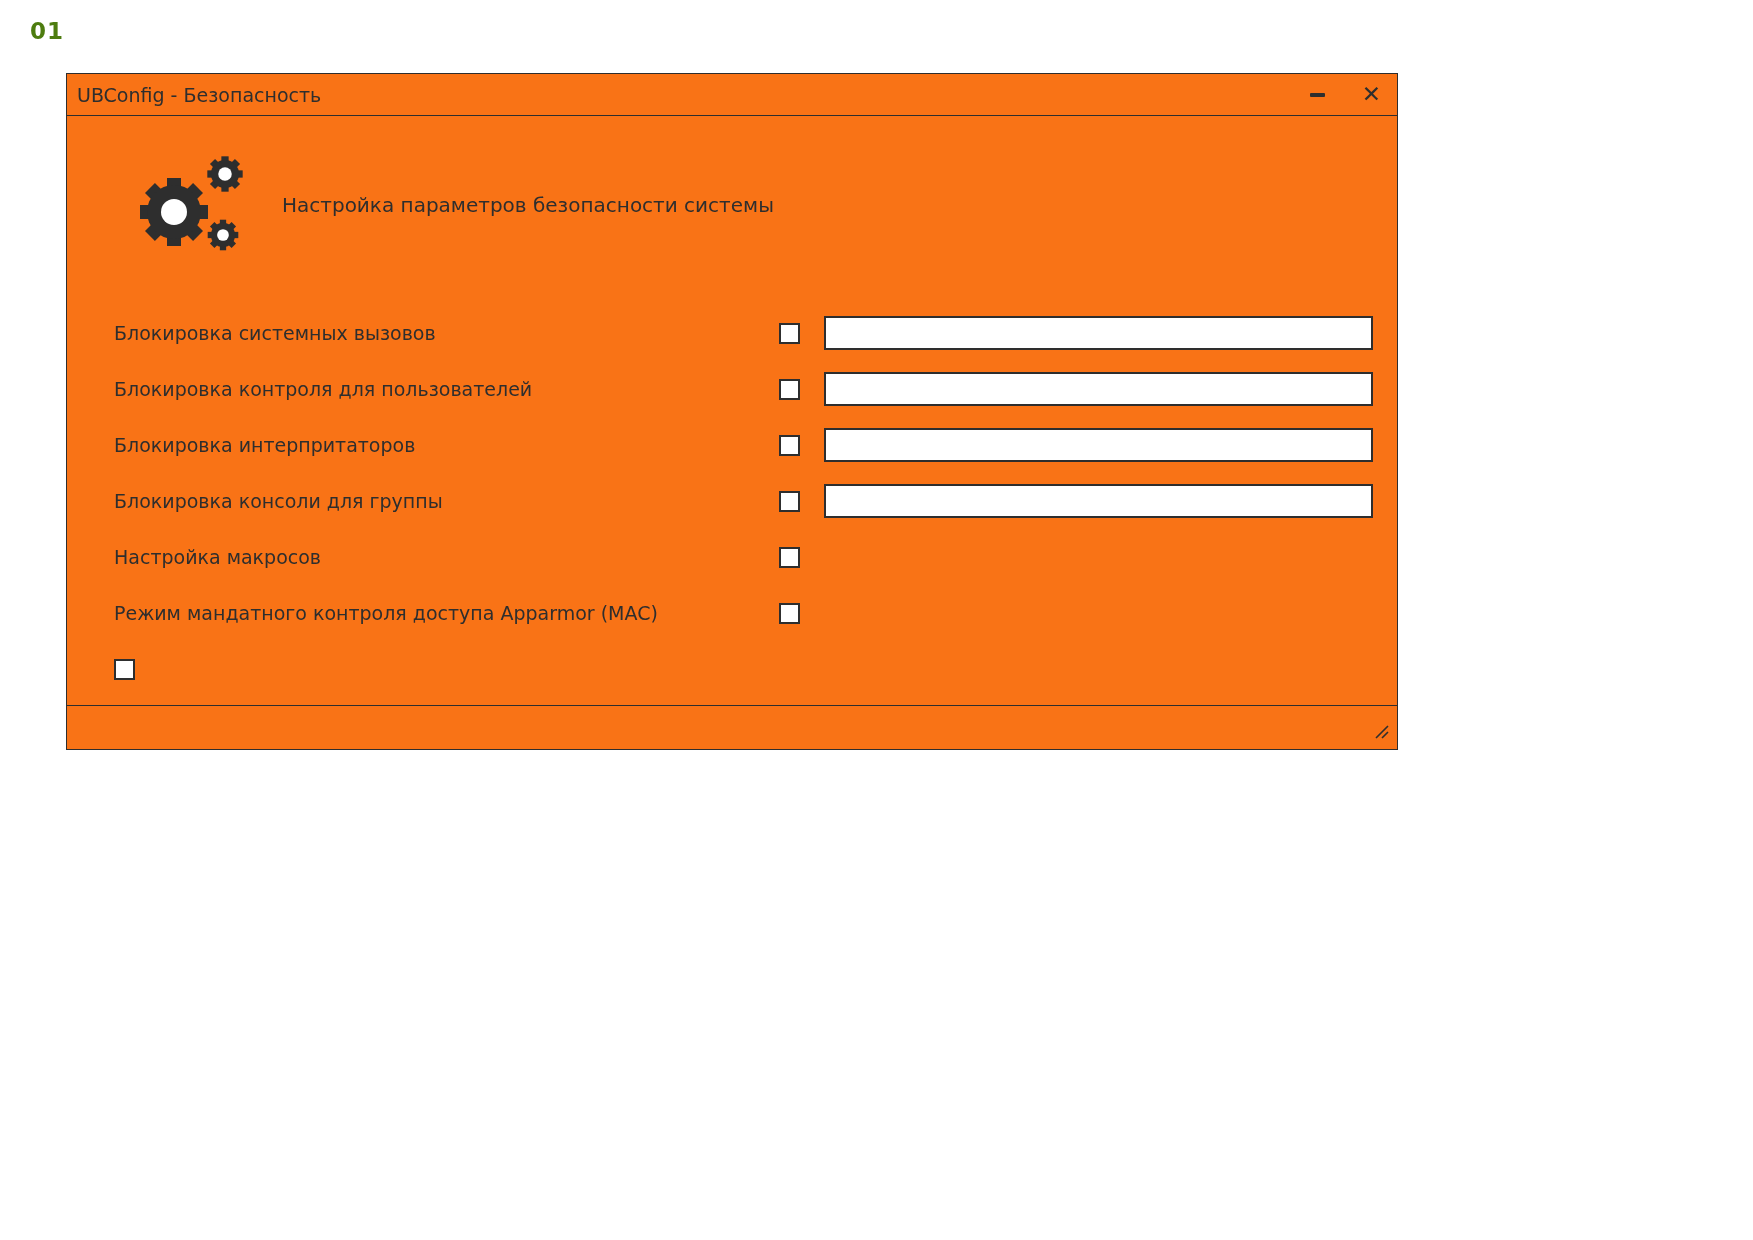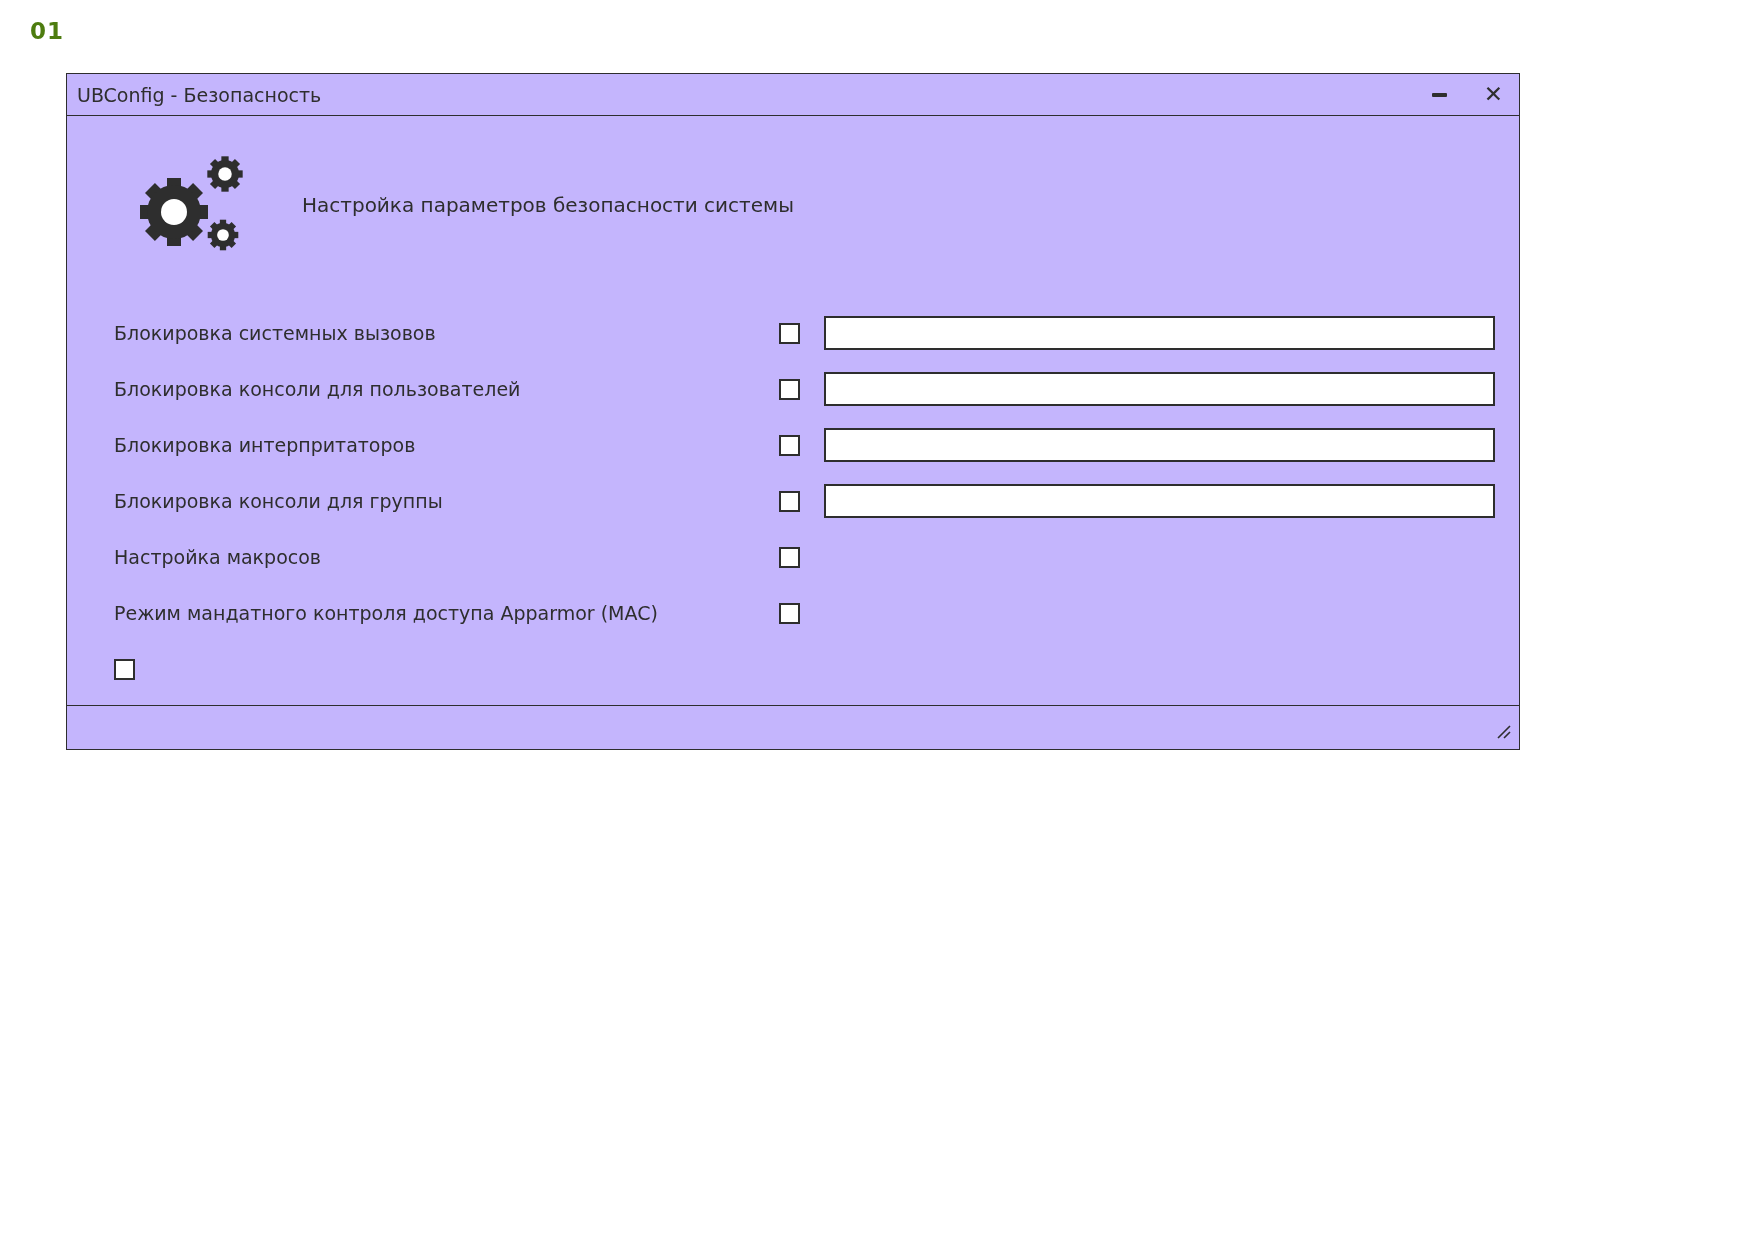--- a/index.html
+++ b/index.html
@@ -23,23 +23,23 @@
     font-weight: bold;
     color: #4d7c0f;
     letter-spacing: 1px;
   }
 
   
   .window {
     position: absolute;
     left: 66px;
     top: 73px;
-    width: 1454px;
+    width: 1332px;
     height: 677px;
-    background: #c4b5fd;
+    background: #f97316;
     border: 1px solid #2e2e2e;
     display: flex;
     flex-direction: column;
   }
 
   .titlebar {
     flex: 0 0 42px;
     border-bottom: 1px solid #2e2e2e;
     display: flex;
     align-items: center;
@@ -75,21 +75,21 @@
 
   
   .content {
     flex: 1 1 auto;
     padding: 34px 24px 0 47px;
     overflow: hidden;
   }
   .header-row {
     display: flex;
     align-items: center;
-    gap: 48px;
+    gap: 28px;
     margin-left: 18px;
     margin-bottom: 56px;
     height: 110px;
   }
   .gears-icon { display: inline-block; width: 122px; height: 106px; }
 
   .header-desc { font-size: 20px; }
 
   .form-rows {
     display: flex;
@@ -183,21 +183,21 @@
     </div>
 
     <div class="form-rows">
   <div class="form-row">
     <span class="row-label">Блокировка системных вызовов</span>
     <span class="checkbox"></span>
     <input class="row-input" type="text" style="">
   </div>
 
   <div class="form-row">
-    <span class="row-label">Блокировка консоли для пользователей</span>
+    <span class="row-label">Блокировка контроля для пользователей</span>
     <span class="checkbox"></span>
     <input class="row-input" type="text" style="">
   </div>
 
   <div class="form-row">
     <span class="row-label">Блокировка интерпритаторов</span>
     <span class="checkbox"></span>
     <input class="row-input" type="text" style="">
   </div>
 

